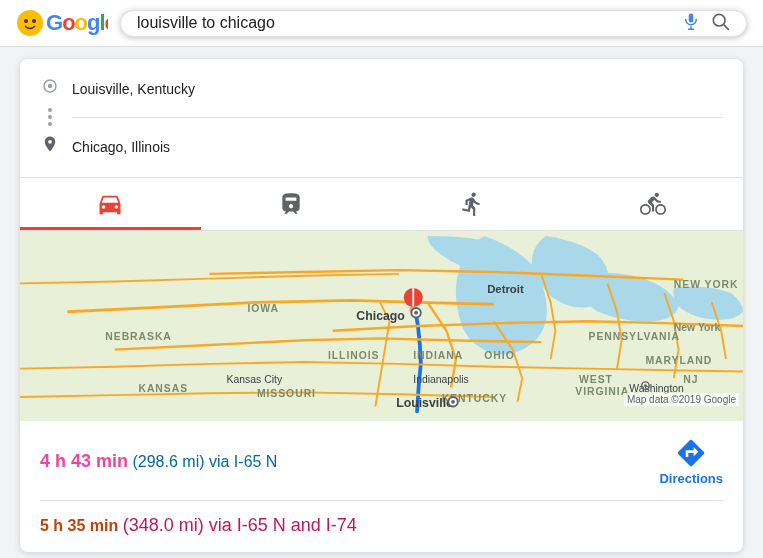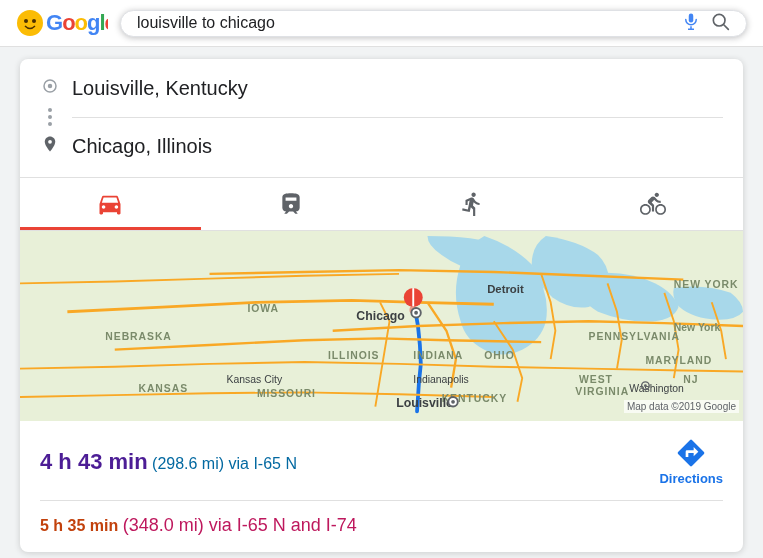--- a/index.html
+++ b/index.html
@@ -98,21 +98,21 @@
       padding: 2px 0;
       width: 20px;
     }
     .dot {
       width: 4px;
       height: 4px;
       border-radius: 50%;
       background: #9aa0a6;
     }
     .route-text {
-      font-size: 20px;
+      font-size: 14px;
       color: #202124;
       flex: 1;
     }
     .route-divider {
       height: 1px;
       background: #e0e0e0;
       margin-left: 32px;
     }
 
     
@@ -160,23 +160,23 @@
     
     .results {
       padding: 16px 20px;
     }
     .result-primary {
       display: flex;
       align-items: center;
       justify-content: space-between;
     }
     .result-time {
-      font-size: 22px;
+      font-size: 18px;
       font-weight: bold;
-      color: #4c1d95;
+      color: #ec4899;
     }
     .result-details {
       font-size: 16px;
       color: #0369a1;
     }
     .directions-btn {
       display: flex;
       flex-direction: column;
       align-items: center;
       cursor: pointer;
@@ -194,21 +194,21 @@
       font-size: 16px;
       color: #c2410c;
       font-weight: bold;
     }
     .result-alt-details {
       font-size: 18px;
       color: #be185d;
     }
     .map-credit {
       position: absolute;
-      bottom: 8px;
+      bottom: 15px;
       right: 4px;
       font-size: 10px;
       color: #5f6368;
       background: rgba(255,255,255,0.7);
       padding: 1px 3px;
     }
   </style>
 </head>
 <body>
 

